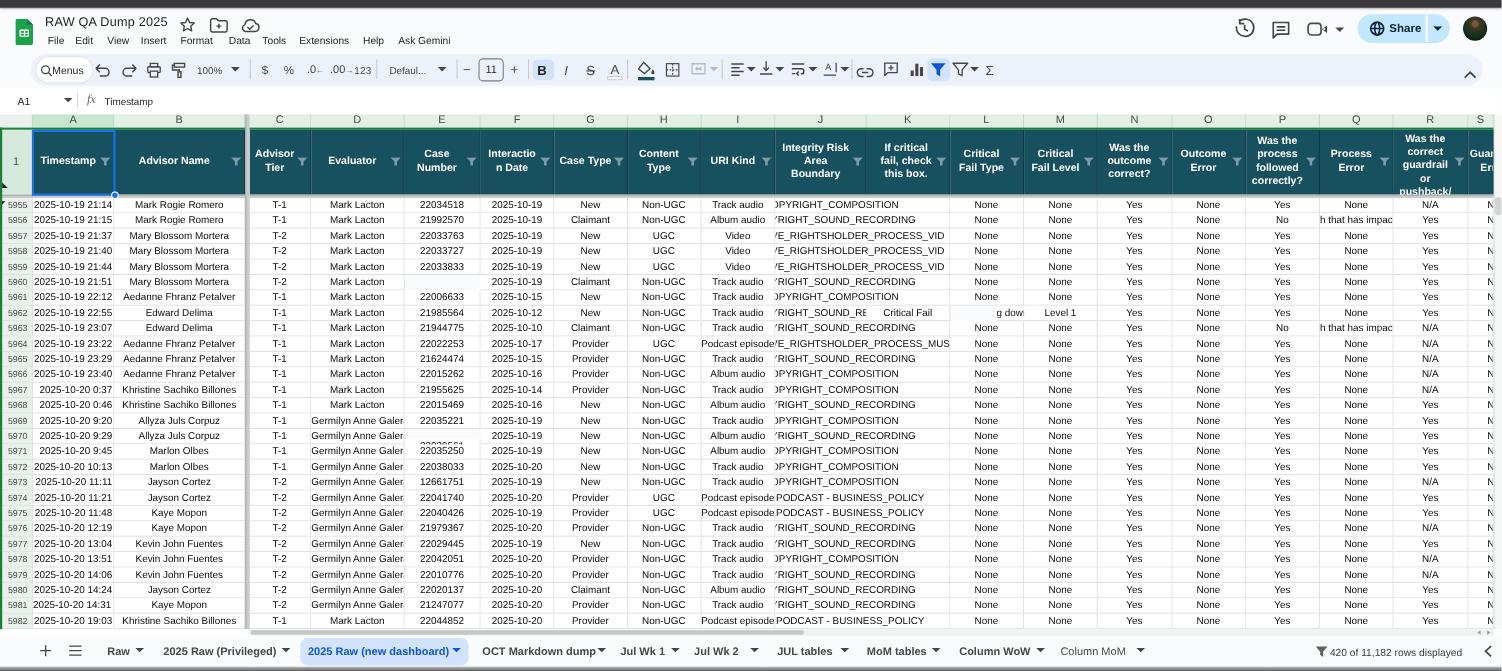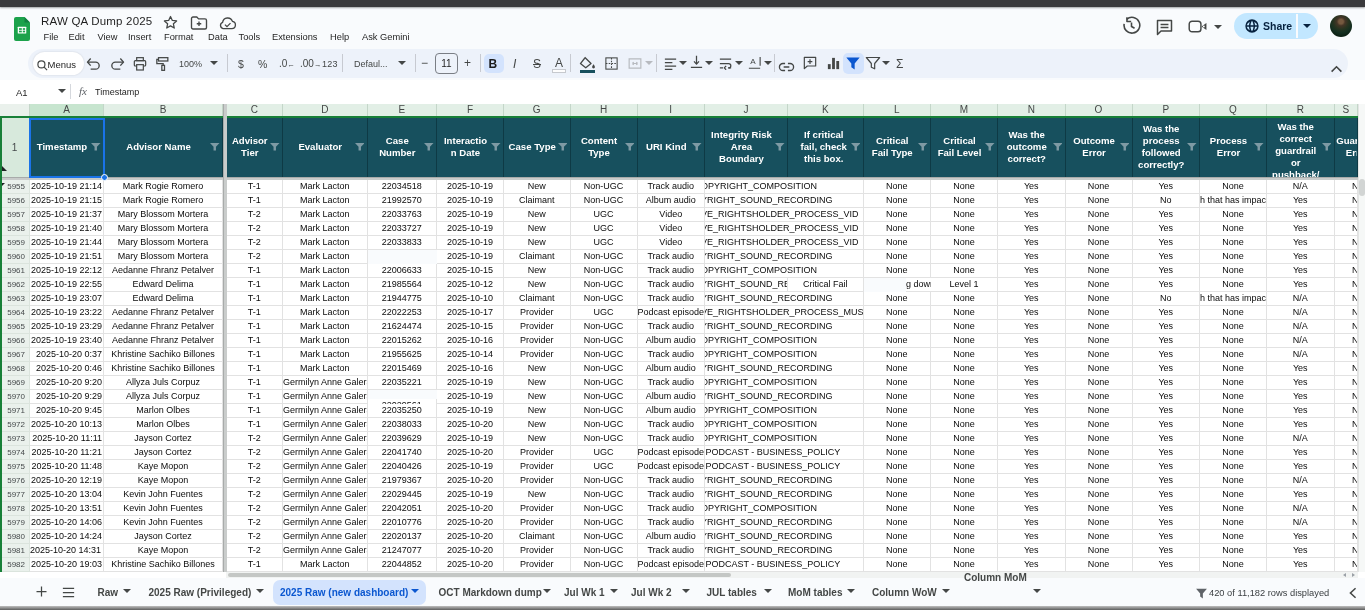--- a/index.html
+++ b/index.html
@@ -665,21 +665,21 @@
 <div class="cell" style="left:1065.5px;top:418px;width:67.0px;height:14px;">None</div>
 <div class="cell" style="left:1132.5px;top:418px;width:67.5px;height:14px;">Yes</div>
 <div class="cell" style="left:1200px;top:418px;width:67px;height:14px;">None</div>
 <div class="cell" style="left:1267px;top:418px;width:67.5px;height:14px;">Yes</div>
 <div class="cell" style="left:1334.5px;top:418px;width:23.5px;height:14px;text-align:left"><span style="margin-left:17.5px">None</span></div>
 <div class="gut" style="left:0;top:432px;width:30px;height:14px">5973</div>
 <div class="cell" style="left:30px;top:432px;width:74px;height:14px;text-align:right;padding-right:1px">2025-10-20 11:11</div>
 <div class="cell" style="left:104px;top:432px;width:119px;height:14px;">Jayson Cortez</div>
 <div class="cell" style="left:226.5px;top:432px;width:56.5px;height:14px;">T-2</div>
 <div class="cell" style="left:283px;top:432px;width:84.5px;height:14px;">Germilyn Anne Galera</div>
-<div class="cell" style="left:367.5px;top:432px;width:69.5px;height:14px;">22039629</div>
+<div class="cell" style="left:367.5px;top:432px;width:69.5px;height:14px;">12661751</div>
 <div class="cell" style="left:437px;top:432px;width:67px;height:14px;">2025-10-19</div>
 <div class="cell" style="left:504px;top:432px;width:66.5px;height:14px;">New</div>
 <div class="cell" style="left:570.5px;top:432px;width:67.0px;height:14px;">Non-UGC</div>
 <div class="cell" style="left:637.5px;top:432px;width:67.5px;height:14px;">Track audio</div>
 <div class="cell" style="left:705px;top:432px;width:158.5px;height:14px;text-align:left;padding-left:0"><span style="margin-left:-4px;white-space:nowrap">OPYRIGHT_COMPOSITION</span></div>
 <div class="cell" style="left:863.5px;top:432px;width:67.5px;height:14px;">None</div>
 <div class="cell" style="left:931px;top:432px;width:67px;height:14px;">None</div>
 <div class="cell" style="left:998px;top:432px;width:67.5px;height:14px;">Yes</div>
 <div class="cell" style="left:1065.5px;top:432px;width:67.0px;height:14px;">None</div>
 <div class="cell" style="left:1132.5px;top:432px;width:67.5px;height:14px;">Yes</div>
@@ -887,21 +887,21 @@
 <div class="tb" style="left:564px;top:587px;font-size:10px;font-weight:bold;color:#444746">Jul Wk 1</div>
 <div style="left:610px;top:589px;width:0;height:0;border-left:4px solid transparent;border-right:4px solid transparent;border-top:4.5px solid #444746"></div>
 <div class="tb" style="left:631px;top:587px;font-size:10px;font-weight:bold;color:#444746">Jul Wk 2</div>
 <div style="left:682px;top:589px;width:0;height:0;border-left:4px solid transparent;border-right:4px solid transparent;border-top:4.5px solid #444746"></div>
 <div class="tb" style="left:706.5px;top:587px;font-size:10px;font-weight:bold;color:#444746">JUL tables</div>
 <div style="left:764px;top:589px;width:0;height:0;border-left:4px solid transparent;border-right:4px solid transparent;border-top:4.5px solid #444746"></div>
 <div class="tb" style="left:788px;top:587px;font-size:10px;font-weight:bold;color:#444746">MoM tables</div>
 <div style="left:847px;top:589px;width:0;height:0;border-left:4px solid transparent;border-right:4px solid transparent;border-top:4.5px solid #444746"></div>
 <div class="tb" style="left:872px;top:587px;font-size:10px;font-weight:bold;color:#444746">Column WoW</div>
 <div style="left:941.5px;top:589px;width:0;height:0;border-left:4px solid transparent;border-right:4px solid transparent;border-top:4.5px solid #444746"></div>
-<div class="tb" style="left:964px;top:572px;font-size:10px;font-weight:bold;color:#444746">Column MoM</div>
+<div class="tb" style="left:964px;top:587px;font-size:10px;font-weight:normal;color:#444746">Column MoM</div>
 <div style="left:1033px;top:589px;width:0;height:0;border-left:4px solid transparent;border-right:4px solid transparent;border-top:4.5px solid #444746"></div>
 <div style="left:1195px;top:585.5px"><svg width="13" height="13" viewBox="0 0 24 22" fill="#5f6368">
       <path d="M2 2h20l-7.5 9v9l-5-3.5V11z"></path>
     </svg></div>
 <div class="tb" style="left:1209px;top:587.5px;font-size:9.3px;color:#3c4043">420 of 11,182 rows displayed</div>
 <div style="left:1348px;top:585px"><svg width="10" height="12" viewBox="0 0 10 14" fill="none" stroke="#444746" stroke-width="1.8">
       <path d="M8 1.5L2 7l6 5.5"></path>
     </svg></div>
 <div style="left:0;top:605.5px;width:1365px;height:4.5px;background:linear-gradient(#bfbfbf,#5e5e5e)"></div>
 </body></html>

